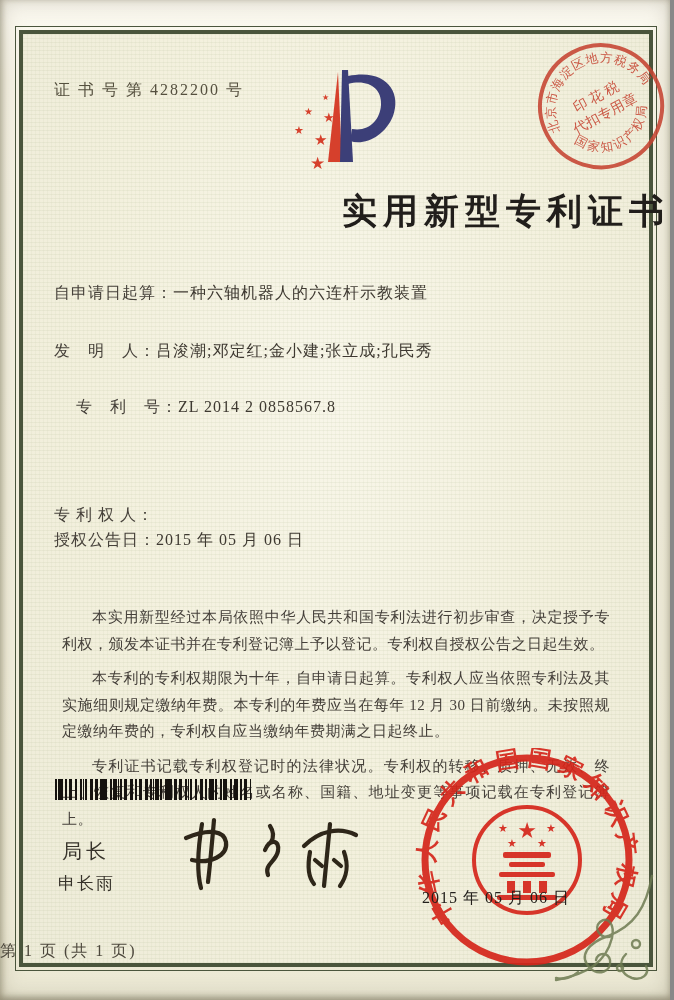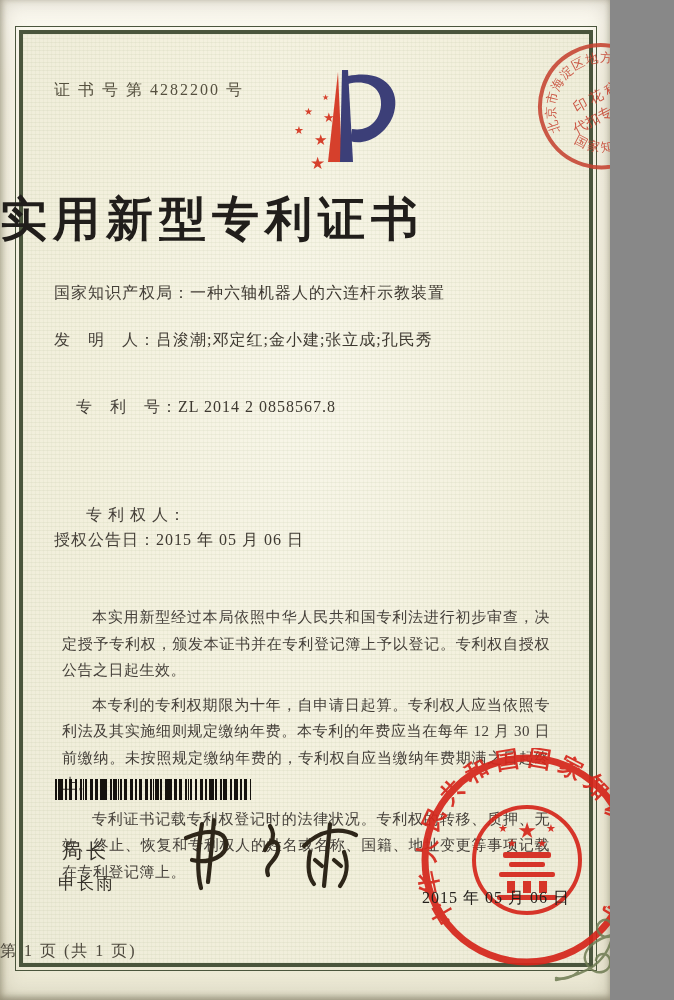--- a/index.html
+++ b/index.html
@@ -1,17 +1,17 @@
 <!DOCTYPE html>
 <html style="--frame-green: #4a553c; --seal-red: #d5261b; --stamp-red: #c64432; --logo-navy: #3c3f78; --logo-red: #d6402c; --ink: #3e3931;"><head>
 <meta charset="utf-8">
 <style>
   html,body{margin:0;padding:0;background:#888;}
   .page{
-    position:relative; width:610px; height:1000px; overflow:hidden;
+    position:relative; width:670px; height:1000px; overflow:hidden;
     font-family:"Liberation Serif","DejaVu Serif",serif;
     background:
       linear-gradient(180deg,#fbf9f1 0%,#f7f4e6 8%,#f4f1df 50%,#f1eeda 92%,#e9e6d2 100%);
     box-shadow: inset 0 0 22px rgba(110,100,70,.30), inset 0 -3px 6px rgba(60,55,35,.35), inset 3px 0 6px rgba(120,110,80,.18);
   }
   
   .frame-bg{
     position:absolute; inset:30px 17px 33px 19px;
     background:
       repeating-linear-gradient(0deg, rgba(150,165,118,.10) 0 1px, rgba(0,0,0,0) 1px 4px),
@@ -25,30 +25,30 @@
     outline-offset:3px;
     pointer-events:none;
   }
   .cert-no{
     position:absolute; left:54px; top:80px;
     font-size:16px; letter-spacing:2px; color:#55503f;
   }
   .logo{ position:absolute; left:276px; top:68px; }
   .tax-stamp{ position:absolute; left:526px; top:30px; transform:rotate(-28deg); opacity:.88; }
   .title{
-    position:absolute; left:0; right:0; top:188px; text-align:left;
-    font-size:47px; font-weight:bold; color:#211e1b; letter-spacing:6px;
+    position:absolute; left:0; right:0; top:188px; text-align:right;
+    font-size:35px; font-weight:bold; color:#211e1b; letter-spacing:6px;
   }
   .row{ position:absolute; left:54px; font-size:16px; color:var(--ink,#3e3931); letter-spacing:1px; white-space:nowrap;}
   .row .lbl{ color:#46413a; }
   .row-name{ top:283px; }
-  .row-inventor{ top:330px; }
+  .row-inventor{ top:341px; }
   .row-patno{ top:397px;margin-left:22px; }
   .row-appdate{ top:453px; }
-  .row-owner{ top:505px;margin-left:32px; }
+  .row-owner{ top:505px; }
   .owner-wrap{ display:inline-block; vertical-align:top; white-space:normal;}
   .owner-line{ display:block; line-height:26px;}
   .row-grant{ top:530px; }
   .body-text{
     position:absolute; left:54px; right:52px; top:596px;
     font-size:15px; line-height:26.5px; color:#45403a; text-align:justify; letter-spacing:.5px;
   }
   .body-text p{ margin:8px; text-indent:2em; }
   .barcode{
     position:absolute; left:55px; top:779px; width:196px; height:21px;
@@ -112,21 +112,21 @@
         <textPath href="#arcBot" startOffset="50%" text-anchor="middle">国家知识产权局</textPath>
       </text>
       <text x="76" y="70" font-size="14" fill="var(--stamp-red,#c64432)" text-anchor="middle">印 花 税</text>
       <text x="76" y="89" font-size="14" fill="var(--stamp-red,#c64432)" text-anchor="middle">代扣专用章</text>
     </svg>
   </div>
 
   <div class="title">实用新型专利证书</div>
 
   <div class="row row-name">
-    <span class="lbl">国家知识产权局：</span><span>一种六轴机器人的六连杆示教装置</span>
+    <span class="lbl">自申请日起算：</span><span>一种六轴机器人的六连杆示教装置</span>
   </div>
 
   <div class="row row-inventor">
     <span class="lbl">发　明　人：</span><span>吕浚潮;邓定红;金小建;张立成;孔民秀</span>
   </div>
 
   <div class="row row-patno">
     <span class="lbl">专　利　号：</span><span>ZL 2014 2 0858567.8</span>
   </div>
 

